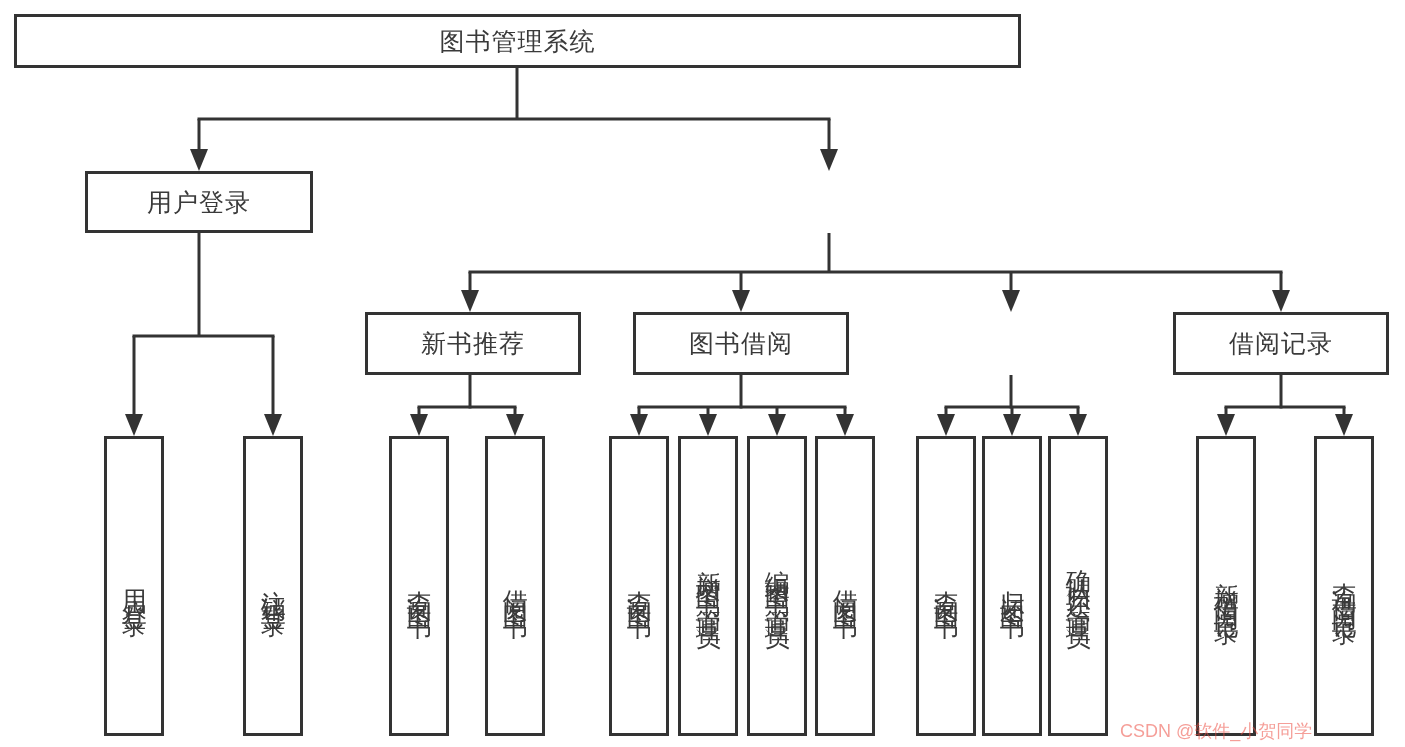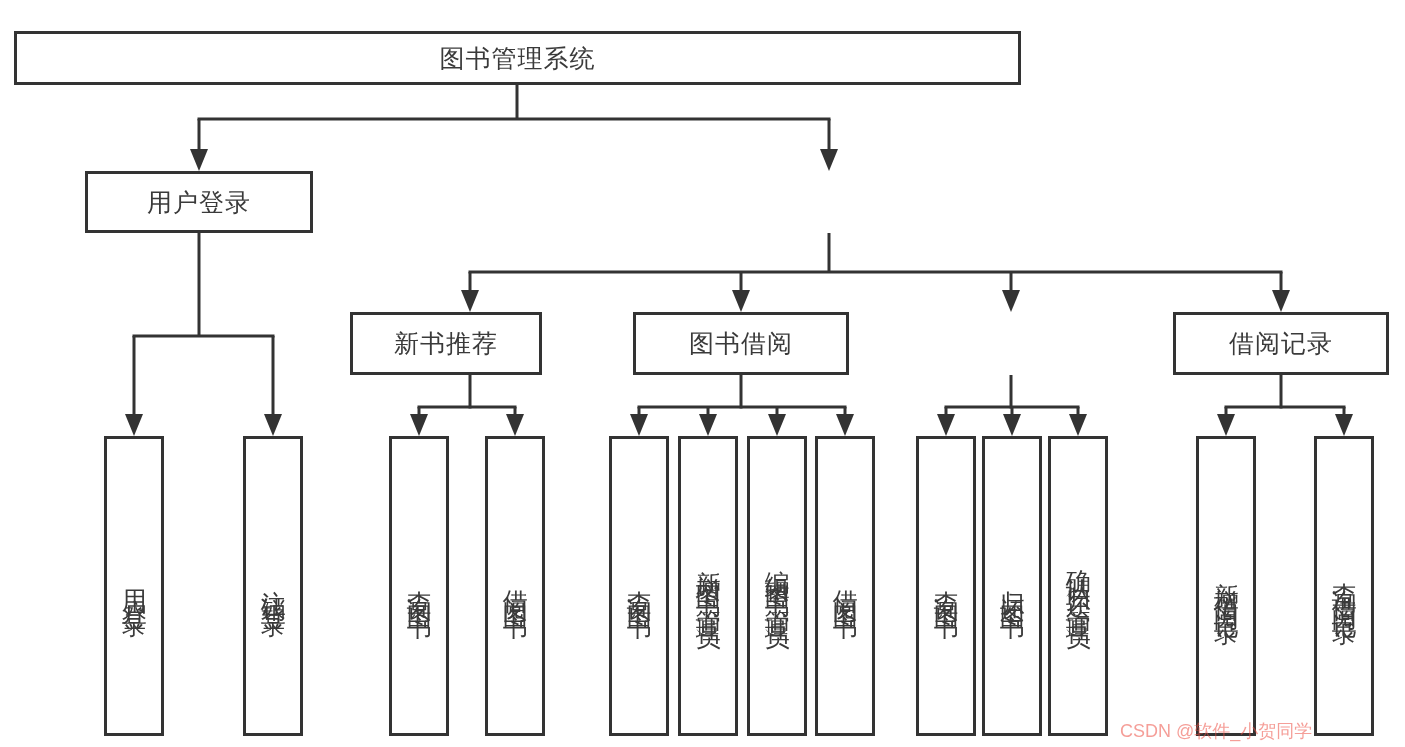--- a/index.html
+++ b/index.html
@@ -80,29 +80,29 @@
       <polygon points="768,414 786,414 777,436"></polygon>
       <polygon points="836,414 854,414 845,436"></polygon>
       <polygon points="937,414 955,414 946,436"></polygon>
       <polygon points="1003,414 1021,414 1012,436"></polygon>
       <polygon points="1069,414 1087,414 1078,436"></polygon>
       <polygon points="1217,414 1235,414 1226,436"></polygon>
       <polygon points="1335,414 1353,414 1344,436"></polygon>
     </g>
   </svg>
 
-  <div class="box hbox" style="left:14px;top:31px;width:1007px;height:54px;">
+  <div class="box hbox" style="left:14px;top:14px;width:1007px;height:54px;">
     <span class="lbl">图书管理系统</span>
   </div>
 
   <div class="box hbox" style="left:85px;top:171px;width:228px;height:62px;">
     <span class="lbl">用户登录</span>
   </div>
 
-  <div class="box hbox" style="left:350px;top:312px;width:192px;height:63px;">
+  <div class="box hbox" style="left:365px;top:312px;width:216px;height:63px;">
     <span class="lbl">新书推荐</span>
   </div>
   <div class="box hbox" style="left:633px;top:312px;width:216px;height:63px;">
     <span class="lbl">图书借阅</span>
   </div>
   <div class="box hbox" style="left:1173px;top:312px;width:216px;height:63px;">
     <span class="lbl">借阅记录</span>
   </div>
 
   <div class="box vbox" style="left:104px;top:436px;width:60px;height:300px;">

